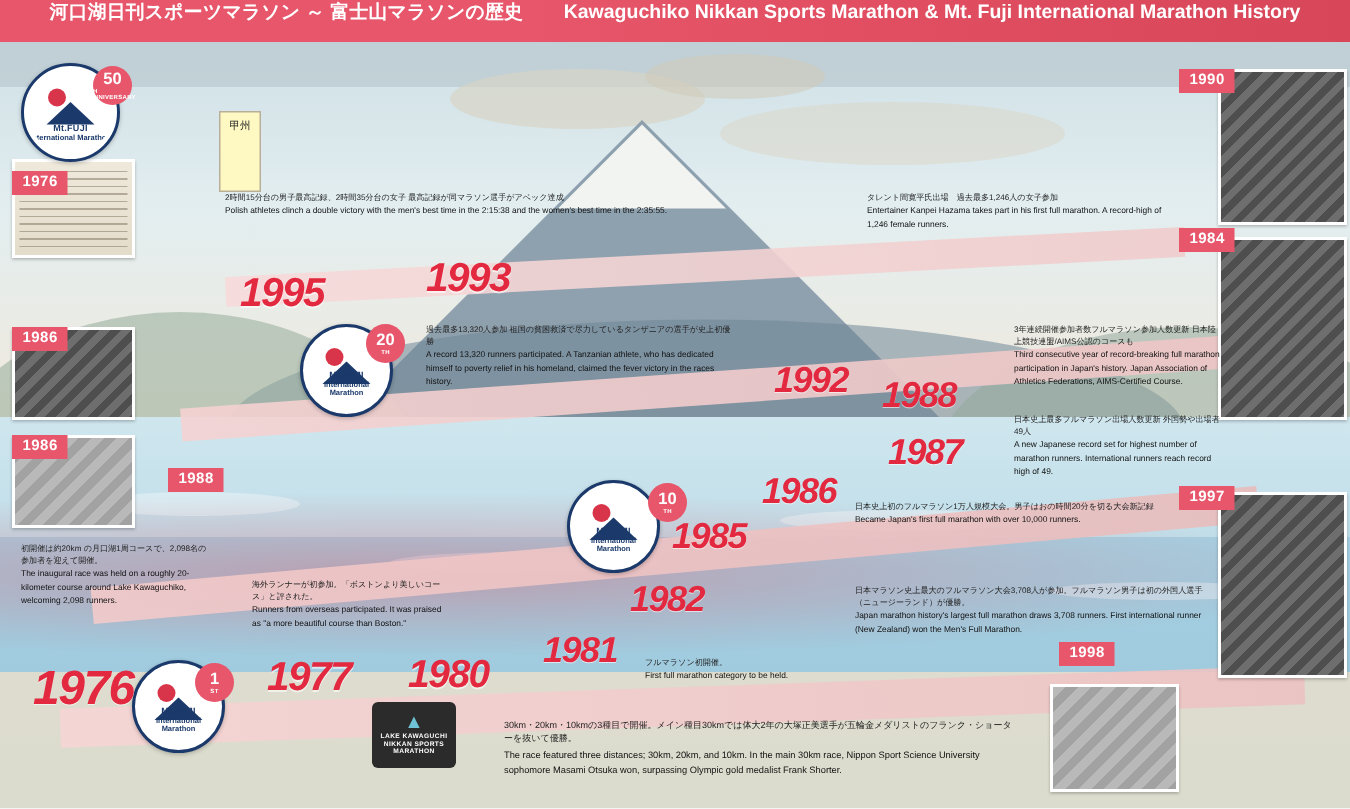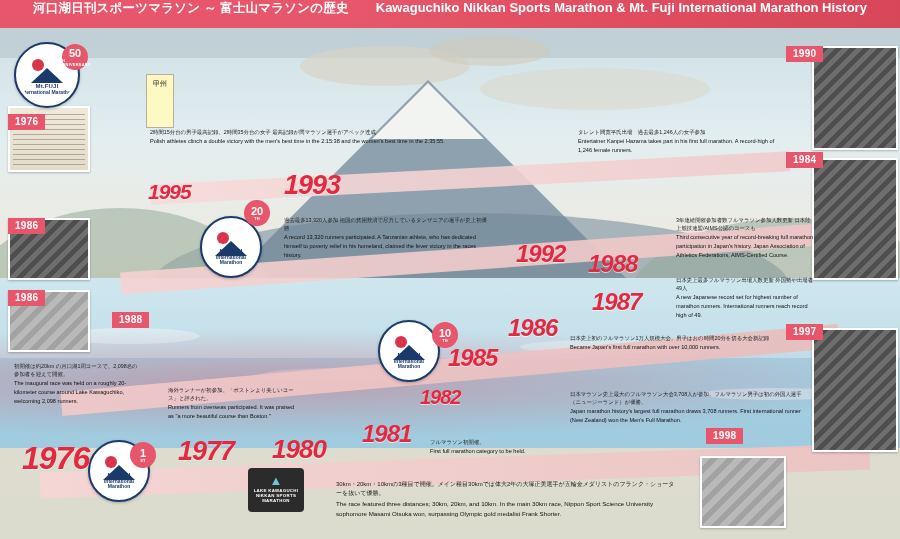--- a/index.html
+++ b/index.html
@@ -208,21 +208,21 @@
       <div class="inner">
         <div class="sun"></div>
           <div class="fuji-m"></div>
         <div class="txt">
           <b>Mt.FUJI</b>
           <span>International</span>
           <span>Marathon</span>
         </div>
       </div>
     </div>
-    <div class="badge" style="left:244px;top:172px;text-align:center;">
+    <div class="badge" style="left:244px;top:188px;text-align:center;">
       <span class="n">20</span>
       <span class="t">TH</span>
     </div>
 
     <div class="logo" style="left:378px;top:292px;width:58px;height:58px;">
       <div class="inner">
         <div class="sun"></div>
           <div class="fuji-m"></div>
         <div class="txt">
           <b>Mt.FUJI</b>
@@ -255,28 +255,28 @@
     <div class="logo-sq" style="left:248px;top:440px;width:56px;height:44px;">
       <div class="mk">▲</div>
       <div class="l1">LAKE KAWAGUCHI</div>
       <div class="l2">NIKKAN SPORTS MARATHON</div>
     </div>
 
     <div class="year" style="left:22px;top:412px;font-size:32px;">1976</div>
     <div class="year" style="left:178px;top:408px;font-size:27px;">1977</div>
     <div class="year" style="left:272px;top:406px;font-size:26px;">1980</div>
     <div class="year" style="left:362px;top:392px;font-size:24px;">1981</div>
-    <div class="year" style="left:420px;top:358px;font-size:20px;">1982</div>
+    <div class="year" style="left:420px;top:358px;font-size:24px;">1982</div>
     <div class="year" style="left:448px;top:316px;font-size:24px;">1985</div>
     <div class="year" style="left:508px;top:286px;font-size:24px;">1986</div>
     <div class="year" style="left:592px;top:260px;font-size:24px;">1987</div>
     <div class="year" style="left:588px;top:222px;font-size:24px;">1988</div>
     <div class="year" style="left:516px;top:212px;font-size:24px;">1992</div>
     <div class="year" style="left:284px;top:142px;font-size:27px;">1993</div>
-    <div class="year" style="left:148px;top:152px;font-size:21px;">1995</div>
+    <div class="year" style="left:160px;top:152px;font-size:27px;">1995</div>
 
     <div class="block" style="left:150px;top:100px;width:300px;">
       <span class="jp">2時間15分台の男子最高記録、2時間35分台の女子 最高記録が同マラソン選手がアベック達成</span>
       <span class="en">Polish athletes clinch a double victory with the men's best time in the 2:15:38 and the women's best time in the 2:35:55.</span>
     </div>
 
     <div class="block" style="left:284px;top:188px;width:206px;">
       <span class="jp">過去最多13,320人参加 祖国の貧困救済で尽力しているタンザニアの選手が史上初優勝</span>
       <span class="en">A record 13,320 runners participated. A Tanzanian athlete, who has dedicated himself to poverty relief in his homeland, claimed the fever victory in the races history.</span>
     </div>

